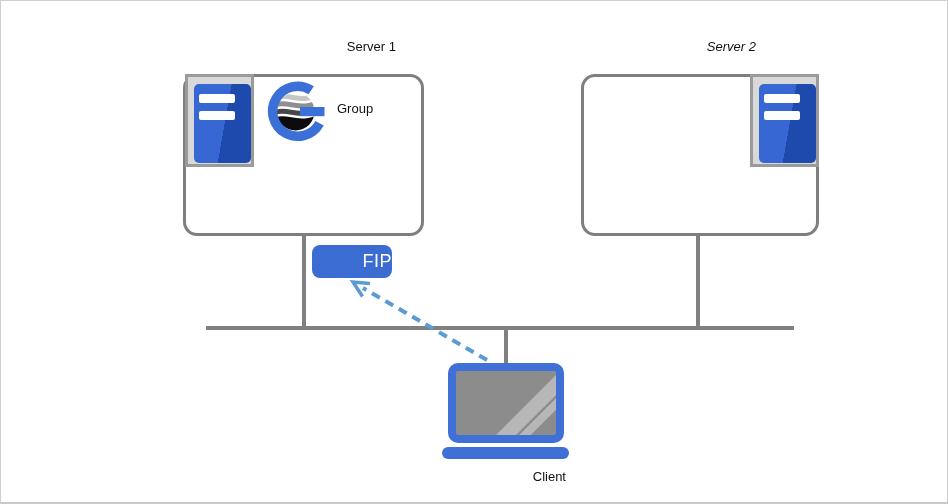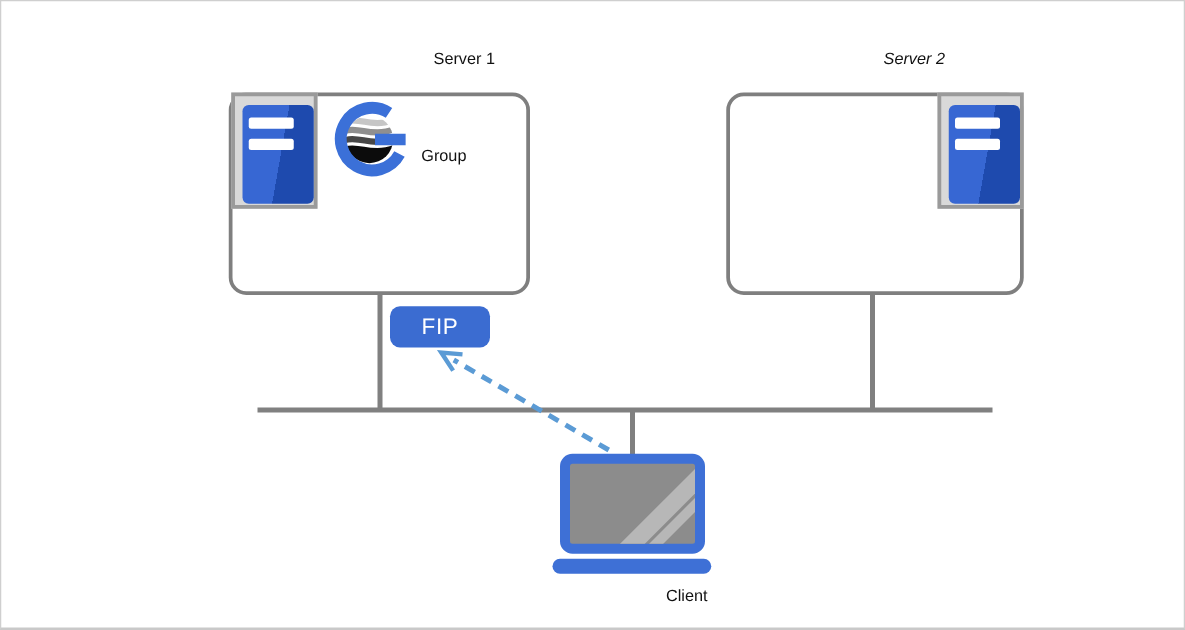--- a/index.html
+++ b/index.html
@@ -6,21 +6,21 @@
   #canvas{position:relative;width:948px;height:504px;box-sizing:border-box;
           border:1px solid #cfcfcf;border-bottom:2px solid #c9c9c9;background:#ffffff;overflow:hidden;}
   .abs{position:absolute;}
   .node-label{font-size:13px;color:#111;text-align:right;white-space:nowrap;}
   .server-box{box-sizing:border-box;border:3px solid #7f7f7f;border-radius:14px;background:#fff;}
   .server-icon{box-sizing:border-box;width:69px;height:93px;border:3px solid #9a9a9a;background:#d9d9d9;}
   .tower{position:absolute;left:6px;top:7px;width:57px;height:79px;border-radius:5px;
          background:linear-gradient(100deg,#3767d3 53%,#1e4aae 53%);}
   .tower-bar{position:absolute;left:5px;width:36px;height:9px;background:#fff;border-radius:2px;}
   .fip-badge{box-sizing:border-box;width:80px;height:33px;border-radius:8px;background:#3b6cd1;
-             color:#fff;font-size:18px;letter-spacing:0.5px;text-align:center;line-height:33px;}
+             color:#fff;font-size:18px;letter-spacing:0.5px;text-align:right;line-height:33px;}
   .gray-line{background:#808080;}
   .laptop{box-sizing:border-box;width:116px;height:80px;border:8px solid #3e70d6;border-radius:10px;
           background:#8c8c8c;overflow:hidden;position:absolute;}
   .laptop-stripe{position:absolute;background:#b7b7b7;transform:rotate(45deg);}
   .laptop-base{width:127px;height:12px;border-radius:7px;background:#3e70d6;}
   svg{display:block;}
 </style>
 </head>
 <body>
 
@@ -54,21 +54,21 @@
     <circle cx="28.5" cy="30.5" r="19" fill="#ffffff"></circle>
     <g clip-path="url(#sphereClip)">
       <path d="M 6 15 C 18 8, 32 21, 51 11 L 51 16 C 32 26, 18 13, 6 20 Z" fill="#c6c6c6"></path>
       <path d="M 6 22.5 C 18 15.5, 32 28.5, 51 18.5 L 51 23.5 C 32 33.5, 18 20.5, 6 27.5 Z" fill="#8f8f8f"></path>
       <path d="M 6 30 C 18 23, 32 36, 51 26 L 51 31 C 32 41, 18 28, 6 35 Z" fill="#474747"></path>
       <path d="M 6 37.5 C 18 30.5, 32 43.5, 51 33.5 L 51 55 L 6 55 Z" fill="#0c0c0c"></path>
     </g>
     <path d="M 44.2 9.3 A 25 25 0 1 0 52.6 42.2" fill="none" stroke="#3b70d8" stroke-width="9.5"></path>
     <rect x="33" y="26" width="24.5" height="9.2" fill="#3b70d8"></rect>
   </svg>
-  <div class="abs node-label" style="left:336px;top:116px;">Group</div>
+  <div class="abs node-label" style="left:336px;top:100px;">Group</div>
 
   <div class="abs gray-line" style="left:301px;top:233px;width:4px;height:94px;"></div>
   <div class="abs gray-line" style="left:695px;top:233px;width:4px;height:94px;"></div>
   <div class="abs gray-line" style="left:205px;top:325px;width:588px;height:4px;"></div>
   <div class="abs gray-line" style="left:503px;top:327px;width:4px;height:37px;"></div>
 
   <div class="abs fip-badge" style="left:311px;top:244px;">FIP</div>
 
   <svg class="abs" style="left:0;top:0;pointer-events:none;" width="948" height="504" viewBox="0 0 948 504">
     <line x1="486" y1="359" x2="362" y2="287" stroke="#5b9bd5" stroke-width="4" stroke-dasharray="9 6.5"></line>

